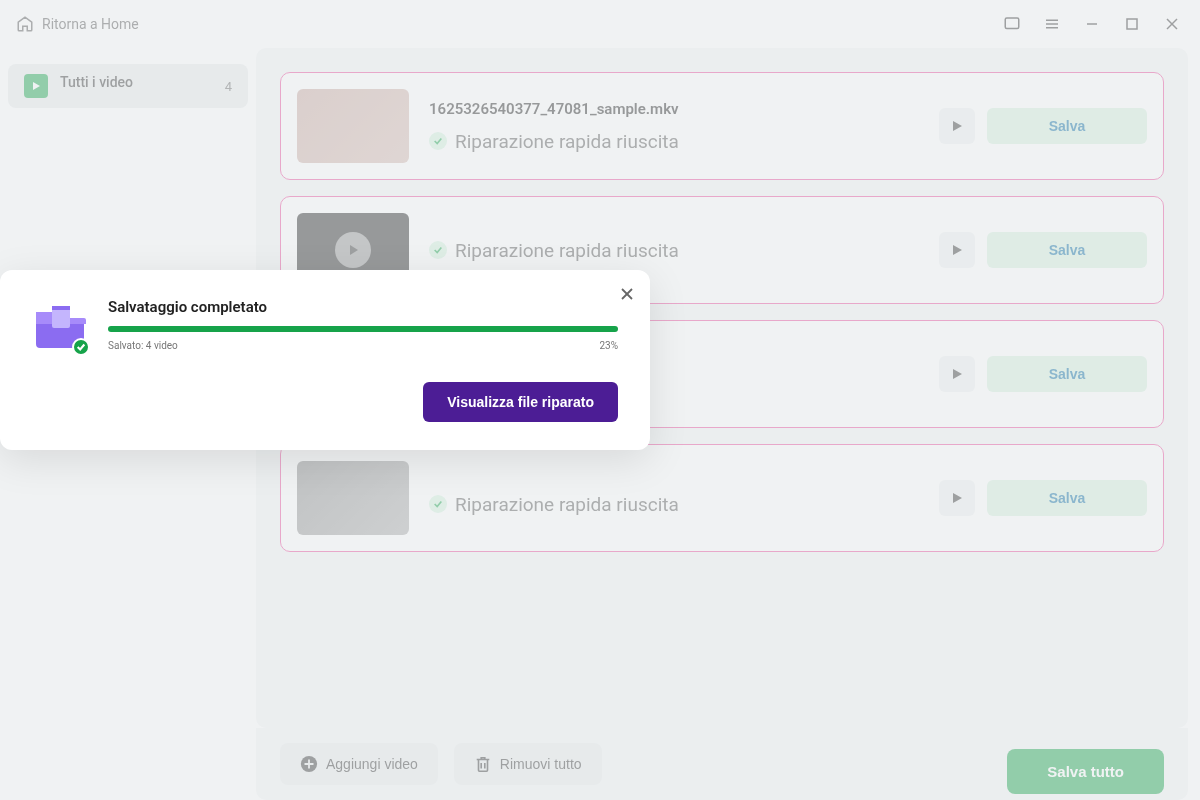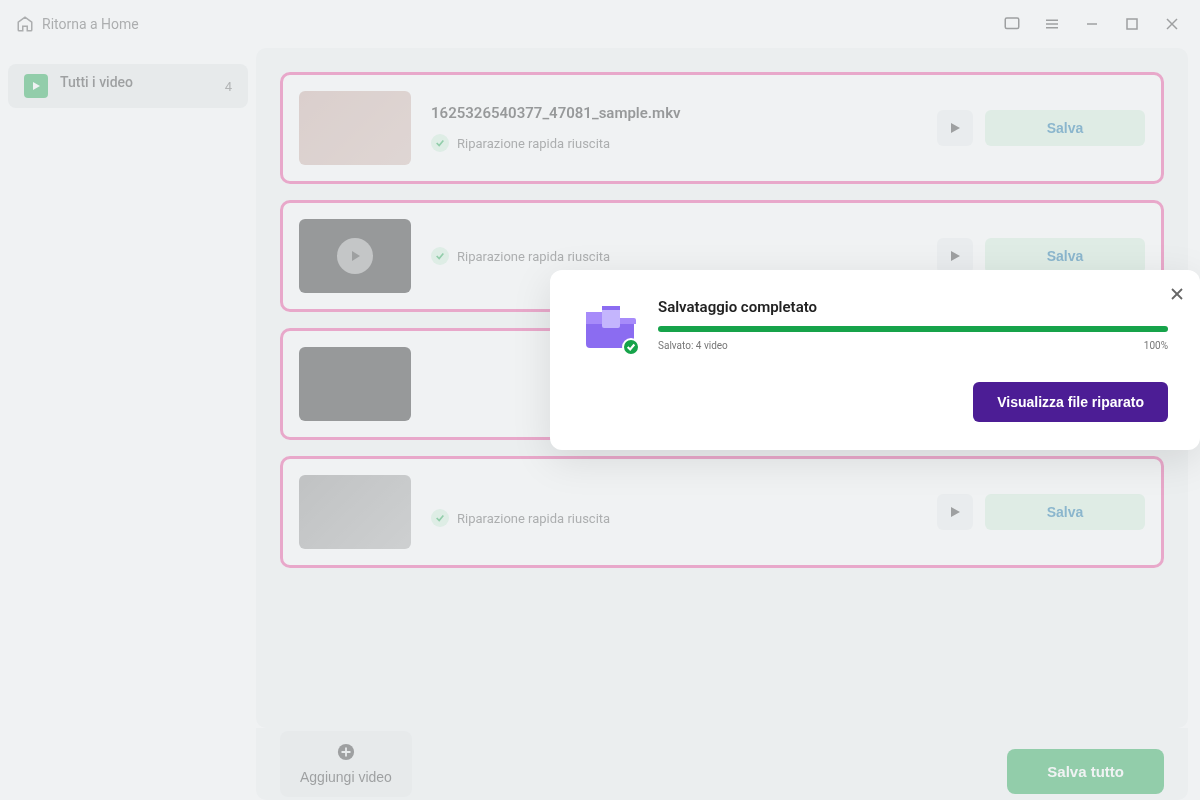--- a/index.html
+++ b/index.html
@@ -12,39 +12,39 @@
 
 .main-area { display: flex; height: 680px; }
 .sidebar { width: 256px; padding: 16px 8px; }
 .sidebar-item { display: flex; align-items: center; justify-content: space-between; padding: 10px 16px; border-radius: 8px; background: #e8ebec; cursor: pointer; }
 .sidebar-item-left { display: flex; align-items: flex-start; gap: 12px; }
 .play-badge { width: 24px; height: 24px; background: #16a34a; border-radius: 4px; display: flex; align-items: center; justify-content: center; color: #fff; }
 .sidebar-label { font-size: 14px; color: #333; font-weight: 500; }
 .sidebar-count { font-size: 13px; color: #666; }
 
 .content { flex: 1; background: #f3f5f6; border-radius: 10px; margin: 0 12px 0 0; padding: 24px; overflow: auto; }
-.video-card { background: #fff; border: 3px solid #ec4899; border-radius: 10px; padding: 16px; display: flex; align-items: center; gap: 20px; margin-bottom: 16px; }
+.video-card { background: #fff; border: 1px solid #ec4899; border-radius: 10px; padding: 16px; display: flex; align-items: center; gap: 20px; margin-bottom: 16px; }
 .thumb { width: 112px; height: 74px; border-radius: 6px; background: #222; display: flex; align-items: center; justify-content: center; flex-shrink: 0; }
 .thumb.t1 { background: linear-gradient(135deg, #c9a8a0, #d4b8b0); }
 .thumb.t4 { background: linear-gradient(135deg, #888, #aaa); }
 .play-overlay { width: 36px; height: 36px; border-radius: 50%; background: rgba(255,255,255,0.5); display: flex; align-items: center; justify-content: center; }
 .video-info { flex: 1; }
 .video-title { font-size: 15px; font-weight: 600; color: #222; margin-bottom: 12px; }
-.video-status { display: flex; align-items: center; gap: 8px; font-size: 13px; color: #555; }
+.video-status { display: flex; align-items: center; gap: 8px; font-size: 19px; color: #555; }
 .check-icon { width: 18px; height: 18px; border-radius: 50%; background: #d1f2dd; display: flex; align-items: center; justify-content: center; color: #16a34a; }
 .video-actions { display: flex; align-items: center; gap: 12px; }
 .icon-btn { width: 36px; height: 36px; background: #eef1f2; border-radius: 6px; display: flex; align-items: center; justify-content: center; cursor: pointer; color: #333; }
 .save-btn { background: #d4f0dd; color: #0369a1; border: none; padding: 10px 15px; width: 160px; border-radius: 6px; font-size: 14px; font-weight: 600; cursor: pointer; }
 
 .footer { position: absolute; bottom: 0; left: 256px; right: 0; height: 72px; background: #f3f5f6; border-radius: 0 0 10px 10px; margin-right: 12px; padding: 0 24px; display: flex; align-items: center; justify-content: space-between; }
 .footer-left { display: flex; gap: 16px; }
-.footer-btn { display: flex; align-items: center; gap: 8px; background: #e8ebec; border: none; padding: 12px 20px; border-radius: 8px; font-size: 14px; color: #333; cursor: pointer; font-weight: 500; flex-direction: column; }
+.footer-btn { display: flex; align-items: center; gap: 8px; background: #e8ebec; border: none; padding: 12px 20px; border-radius: 8px; font-size: 14px; color: #333; cursor: pointer; font-weight: 500; }
 .save-all-btn { background: #16a34a; color: #fff; border: none; padding: 14px 40px; border-radius: 8px; font-size: 15px; font-weight: 600; cursor: pointer; margin-top: 14px; }
 
-.modal-backdrop { position: absolute; inset: 0; background: rgba(230,233,235,0.6); display: flex; align-items: center; justify-content: flex-end; }
+.modal-backdrop { position: absolute; inset: 0; background: rgba(230,233,235,0.6); display: flex; align-items: center; justify-content: flex-start; }
 .modal { width: 650px; background: #fff; border-radius: 12px; padding: 28px 32px; position: relative; box-shadow: 0 10px 40px rgba(0,0,0,0.1); margin-top: -80px; }
 .modal-close { position: absolute; top: 14px; right: 16px; cursor: pointer; color: #666; font-size: 18px; }
 .modal-body { display: flex; gap: 20px; align-items: flex-start; }
 .modal-icon { width: 56px; height: 56px; flex-shrink: 0; position: relative; }
 .folder-svg { width: 100%; height: 100%; }
 .modal-check { position: absolute; bottom: -2px; right: -2px; width: 18px; height: 18px; background: #16a34a; border-radius: 50%; border: 2px solid #fff; display: flex; align-items: center; justify-content: center; color: #fff; }
 .modal-content { flex: 1; }
 .modal-title { font-size: 15px; font-weight: 600; color: #222; margin-bottom: 10px; }
 .progress-bar { height: 6px; background: #16a34a; border-radius: 3px; width: 100%; margin-bottom: 8px; }
 .modal-status-row { display: flex; justify-content: space-between; font-size: 10px; color: #777; }
@@ -204,20 +204,26 @@
 
 <div class="footer">
   <div class="footer-left">
     <button class="footer-btn">
       <svg width="18" height="18" viewBox="0 0 20 20" fill="currentColor">
           <circle cx="10" cy="10" r="9"></circle>
           <path d="M10 5v10M5 10h10" stroke="#e8ebec" stroke-width="2"></path>
         </svg>
       <span>Aggiungi video</span>
     </button>
+    <button class="footer-btn">
+      <svg width="18" height="18" viewBox="0 0 20 20" fill="none" stroke="currentColor" stroke-width="1.8">
+          <path d="M3 5h14M5 5v12a1 1 0 001 1h8a1 1 0 001-1V5M8 5V3h4v2M8 9v6M12 9v6"></path>
+        </svg>
+      <span>Rimuovi tutto</span>
+    </button>
   </div>
   <button class="save-all-btn">Salva tutto</button>
 </div>
 
 <div class="modal-backdrop">
   <div class="modal">
     <div class="modal-close">
       <svg width="14" height="14" viewBox="0 0 14 14">
           <line x1="2" y1="2" x2="12" y2="12" stroke="currentColor" stroke-width="1.8"></line>
           <line x1="12" y1="2" x2="2" y2="12" stroke="currentColor" stroke-width="1.8"></line>
@@ -235,21 +241,21 @@
             <svg width="10" height="10" viewBox="0 0 12 12" fill="none" stroke="#fff" stroke-width="2.5">
               <path d="M2 6l3 3 5-6"></path>
             </svg>
           </div>
       </div>
       <div class="modal-content">
         <div class="modal-title">Salvataggio completato</div>
         <div class="progress-bar"></div>
         <div class="modal-status-row">
           <span>Salvato: 4 video</span>
-          <span>100%</span>
+          <span>23%</span>
         </div>
       </div>
     </div>
     <div class="modal-footer">
       <button class="view-btn">Visualizza file riparato</button>
     </div>
   </div>
 </div>
 
 </body></html>

